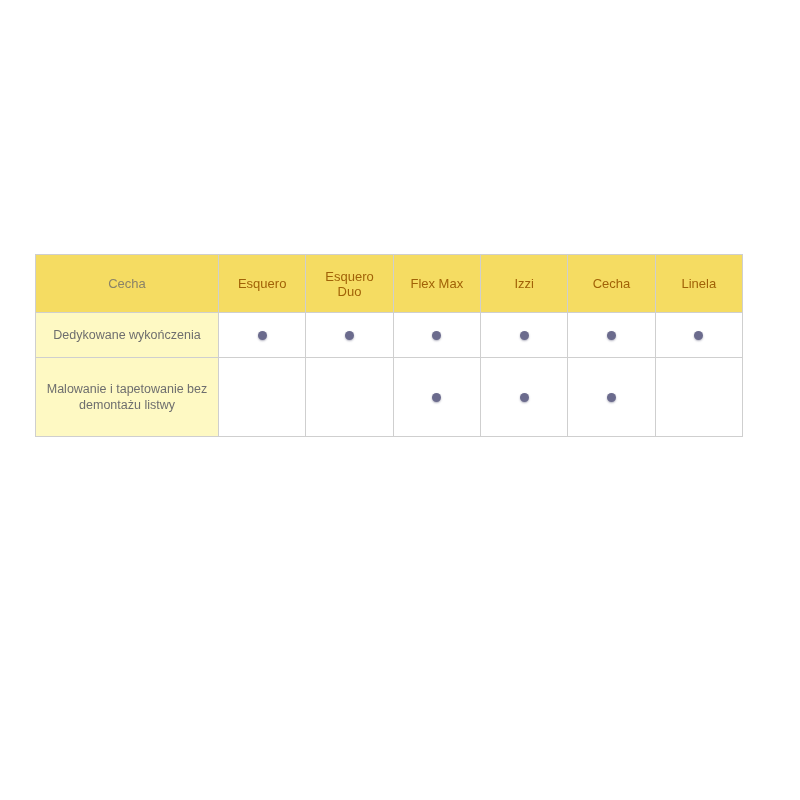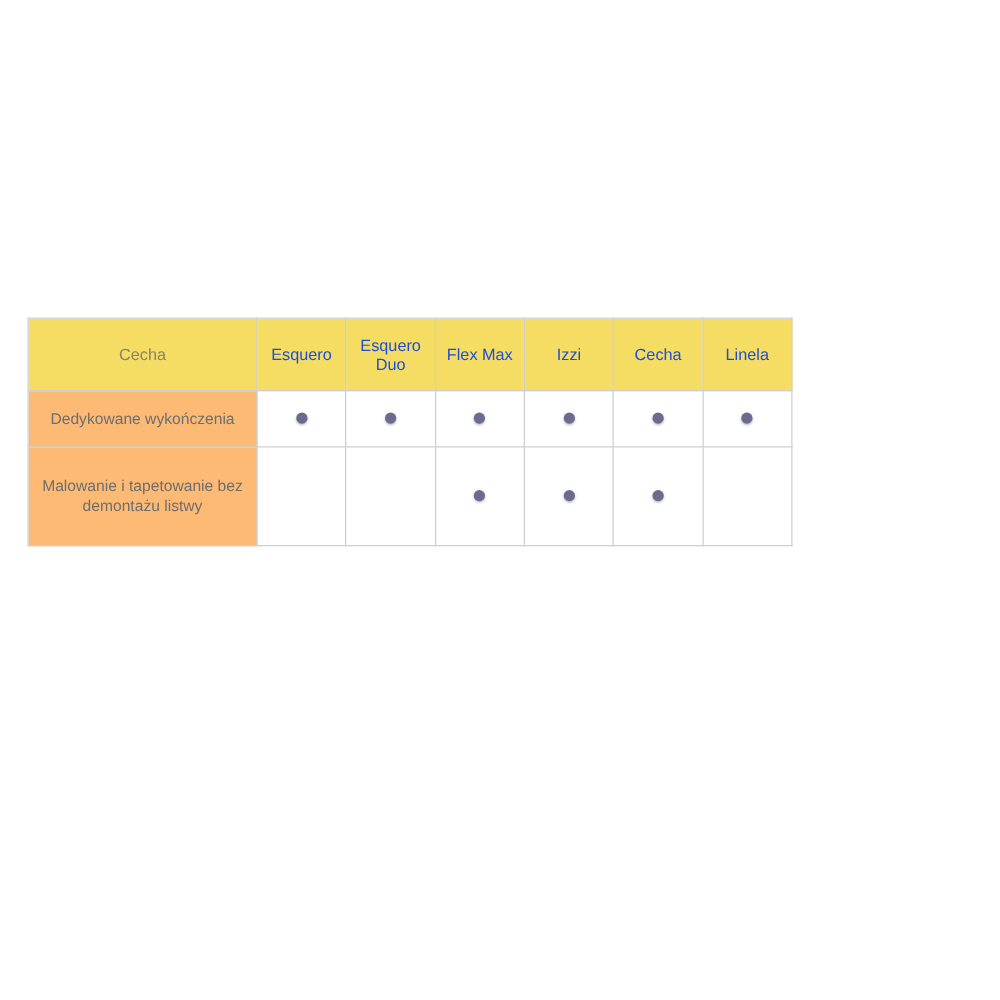--- a/index.html
+++ b/index.html
@@ -20,48 +20,49 @@
 
   .table-wrap {
     position: absolute;
     left: 22px;
     top: 254px;
     width: 756px;
   }
 
   table.compare {
     border-collapse: collapse;
-    width: 612px;
+    width: 708px;
     table-layout: fixed;
+    margin-left: 13px;
   }
 
   table.compare th,
   table.compare td {
     border: 1px solid #cfcfcf;
     vertical-align: middle;
     text-align: center;
   }
 
   table.compare thead th {
     background: #f5dc62;
-    color: #1d4ed8;
+    color: #a16207;
     font-weight: 400;
     font-size: 13px;
     line-height: 15px;
     height: 49px;
     padding: 4px 6px;
   }
 
   table.compare thead th.feature-head {
     width: 170px;
     color: #8a8368;
   }
 
   table.compare tbody th.row-label {
-    background: #fdba74;
+    background: #fef9c3;
     color: #6e6e6e;
     font-weight: 400;
     font-size: 12.5px;
     line-height: 16px;
     padding: 8px 10px;
     text-align: center;
     width: 170px;
   }
 
   table.compare tbody td {

